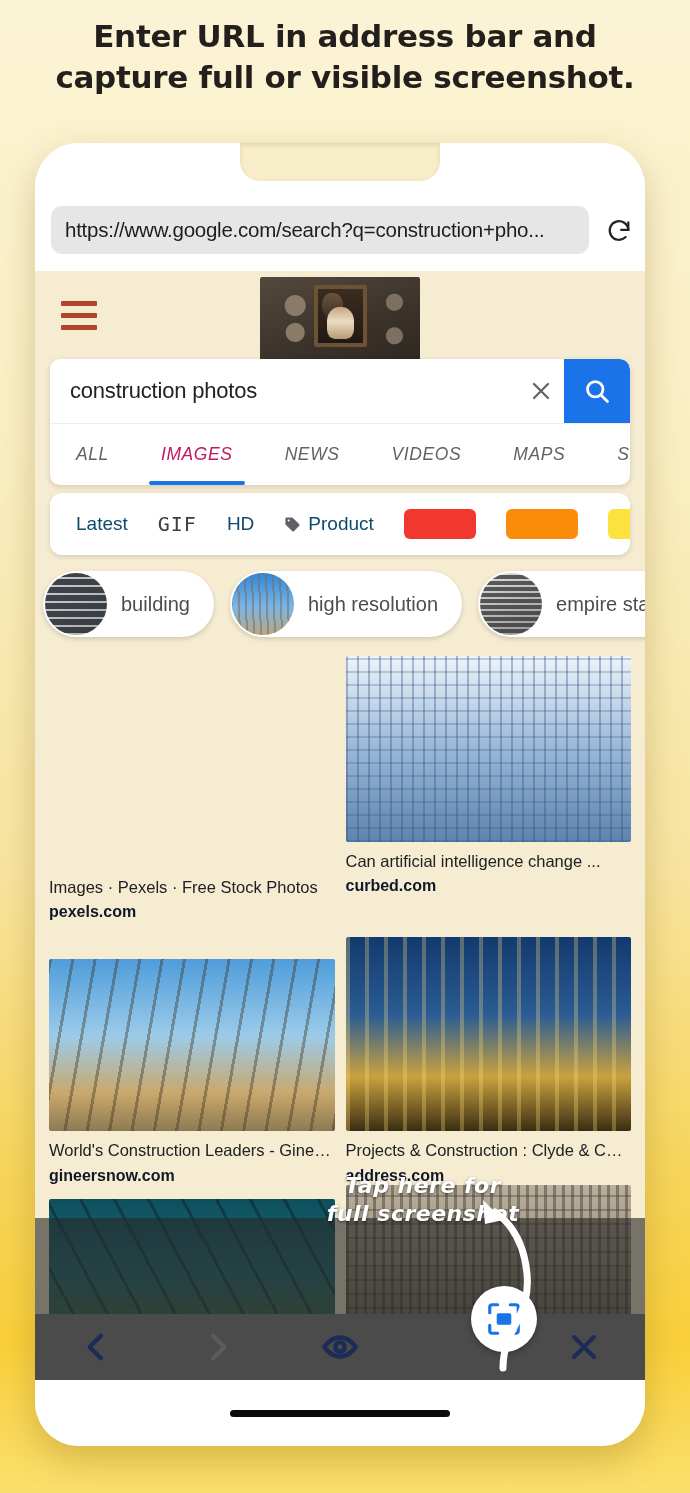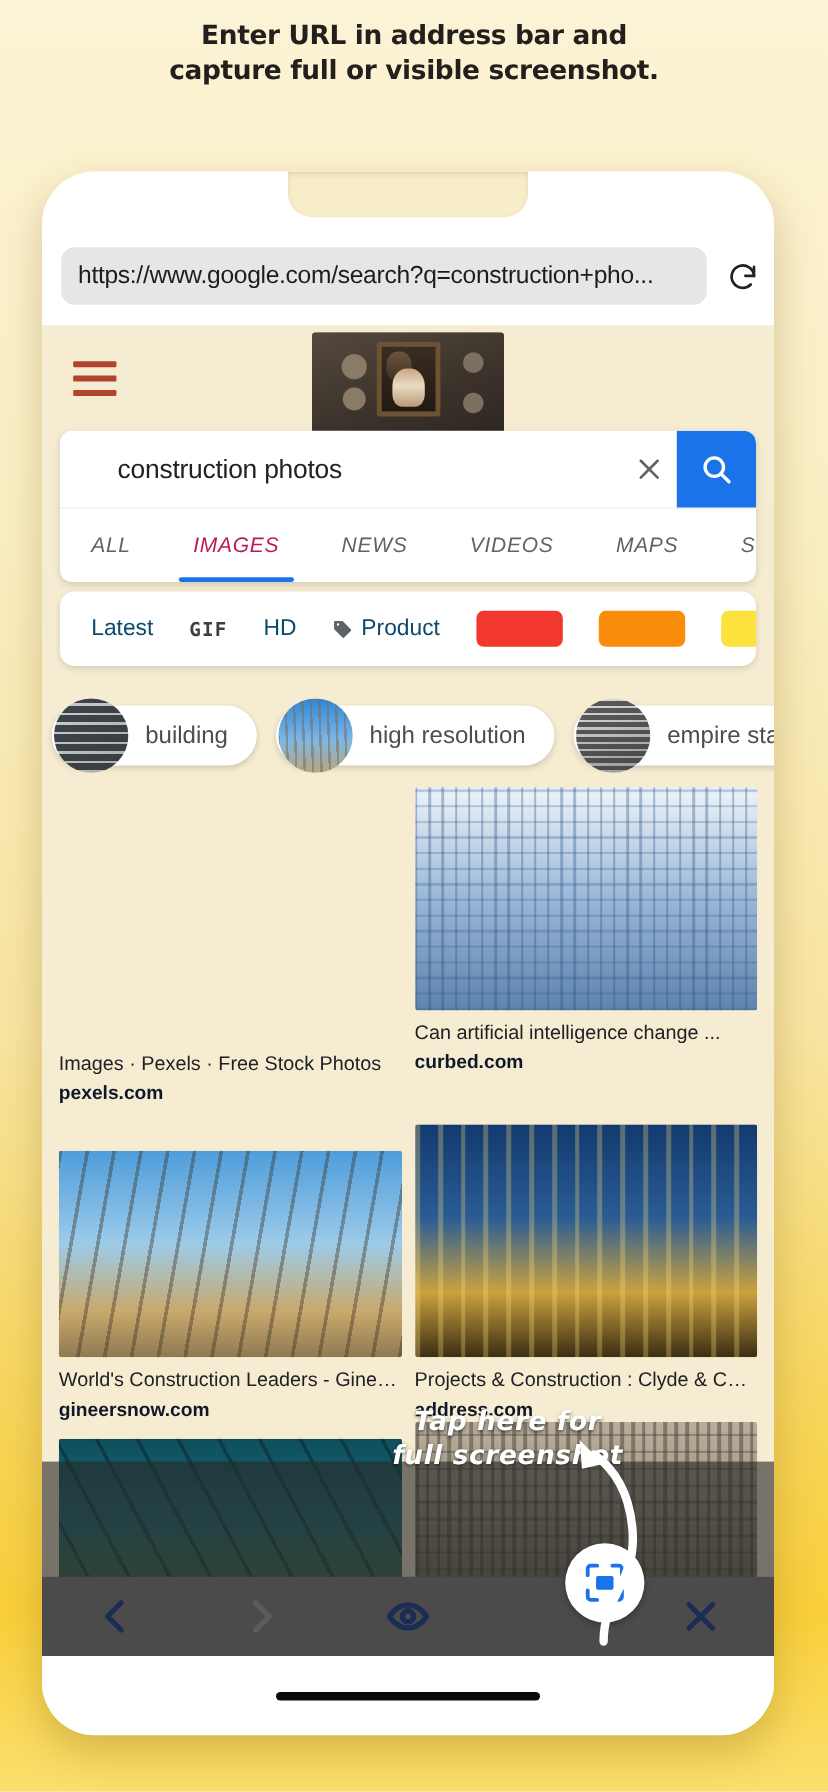--- a/index.html
+++ b/index.html
@@ -8,21 +8,21 @@
     font-family:"Liberation Sans", sans-serif;
     background:linear-gradient(180deg,#fbf3d6 0%, #fbf2cf 8%, #faeec2 30%, #f8e4a0 58%, #f7d55c 78%, #f9cf3a 90%, #fbdf6e 100%);
     position:relative;
   }
 
   
   .headline{
     position:absolute; top:16px; left:0; width:690px;
     text-align:center; color:#231f1c;
     font-family:"DejaVu Sans", sans-serif;
-    font-weight:bold; font-size:22px; line-height:1.32;
+    font-weight:bold; font-size:31px; line-height:1.32;
     letter-spacing:-0.3px;
   }
 
   
   .phone{
     position:absolute; left:35px; top:143px;
     width:610px; height:1303px;
     background:#ffffff;
     border-radius:44px;
     box-shadow:0 14px 34px rgba(120,90,20,.28);
@@ -100,21 +100,21 @@
     background:linear-gradient(180deg,#6b543d 0%, #3d2f23 100%);
   }
 
   
   .searchwrap{
     position:absolute; left:15px; top:88px; width:580px;
     background:#fff; border-radius:10px 10px 10px 10px;
     box-shadow:0 2px 6px rgba(0,0,0,.14);
     overflow:hidden;
   }
-  .searchrow{ position:relative; height:64px; display:flex; align-items:center;padding-left:28px; }
+  .searchrow{ position:relative; height:64px; display:flex; align-items:center; }
   .qtext{ font-size:22px; color:#222; padding-left:20px; flex:1; letter-spacing:-.2px; }
   .clearx{ width:46px; display:flex; align-items:center; justify-content:center; color:#5f6368; }
   .clearx svg{ width:24px; height:24px; }
   .gobtn{
     width:66px; height:64px; background:#1a73e8;
     display:flex; align-items:center; justify-content:center;
     border-top-right-radius:10px;
   }
   .gobtn svg{ width:28px; height:28px; stroke:#fff; }
   .tabs{ display:flex; height:62px; border-top:1px solid #eceff1;font-style:italic; }
@@ -128,30 +128,30 @@
     height:4px; background:#1a73e8; border-radius:2px;
   }
 
   
   .filterwrap{
     position:absolute; left:15px; top:222px; width:580px; height:62px;
     background:#fff; border-radius:12px; box-shadow:0 2px 5px rgba(0,0,0,.13);
     display:flex; align-items:center; padding-left:26px; gap:30px; overflow:hidden;
   }
   .fitem{ font-size:19px; color:#0c4a6e; white-space:nowrap; display:flex; align-items:center; gap:7px; }
-  .fitem.gif{ font-weight:bold; color:#3c4043; font-family:"DejaVu Sans Mono", monospace; font-size:16px; letter-spacing:1px; }
+  .fitem.gif{ font-weight:normal; color:#3c4043; font-family:"DejaVu Sans Mono", monospace; font-size:20px; letter-spacing:1px; }
   .fitem svg{ width:17px; height:17px; fill:#5f6368; }
   .swatch{ width:72px; height:30px; border-radius:6px; flex:0 0 auto; }
 
   
   .chips{ position:absolute; left:8px; top:300px; width:640px; display:flex; gap:16px; }
   .chip{
-    height:50px; background:#fff; border-radius:33px;
+    height:66px; background:#fff; border-radius:33px;
     box-shadow:0 2px 5px rgba(0,0,0,.16);
-    display:flex; align-items:center; padding-right:24px; flex:0 0 auto;margin-top:17px;
+    display:flex; align-items:center; padding-right:24px; flex:0 0 auto;
   }
   .chipimg{ width:62px; height:62px; border-radius:50%; margin:2px 14px 2px 2px; flex:0 0 auto; }
   .chiplabel{ font-size:20px; color:#4d4d4d; white-space:nowrap; }
 
   
   .results{ position:absolute; left:0; top:385px; width:610px; }
   .row{ display:flex; padding:0 14px; gap:11px; align-items:flex-start; }
   .cell{ flex:1 1 0; min-width:0; }
   .thumb{ width:100%; display:block; border-radius:2px; }
   .cap{ font-size:16.5px; color:#202124; line-height:1.3; margin-top:9px;

